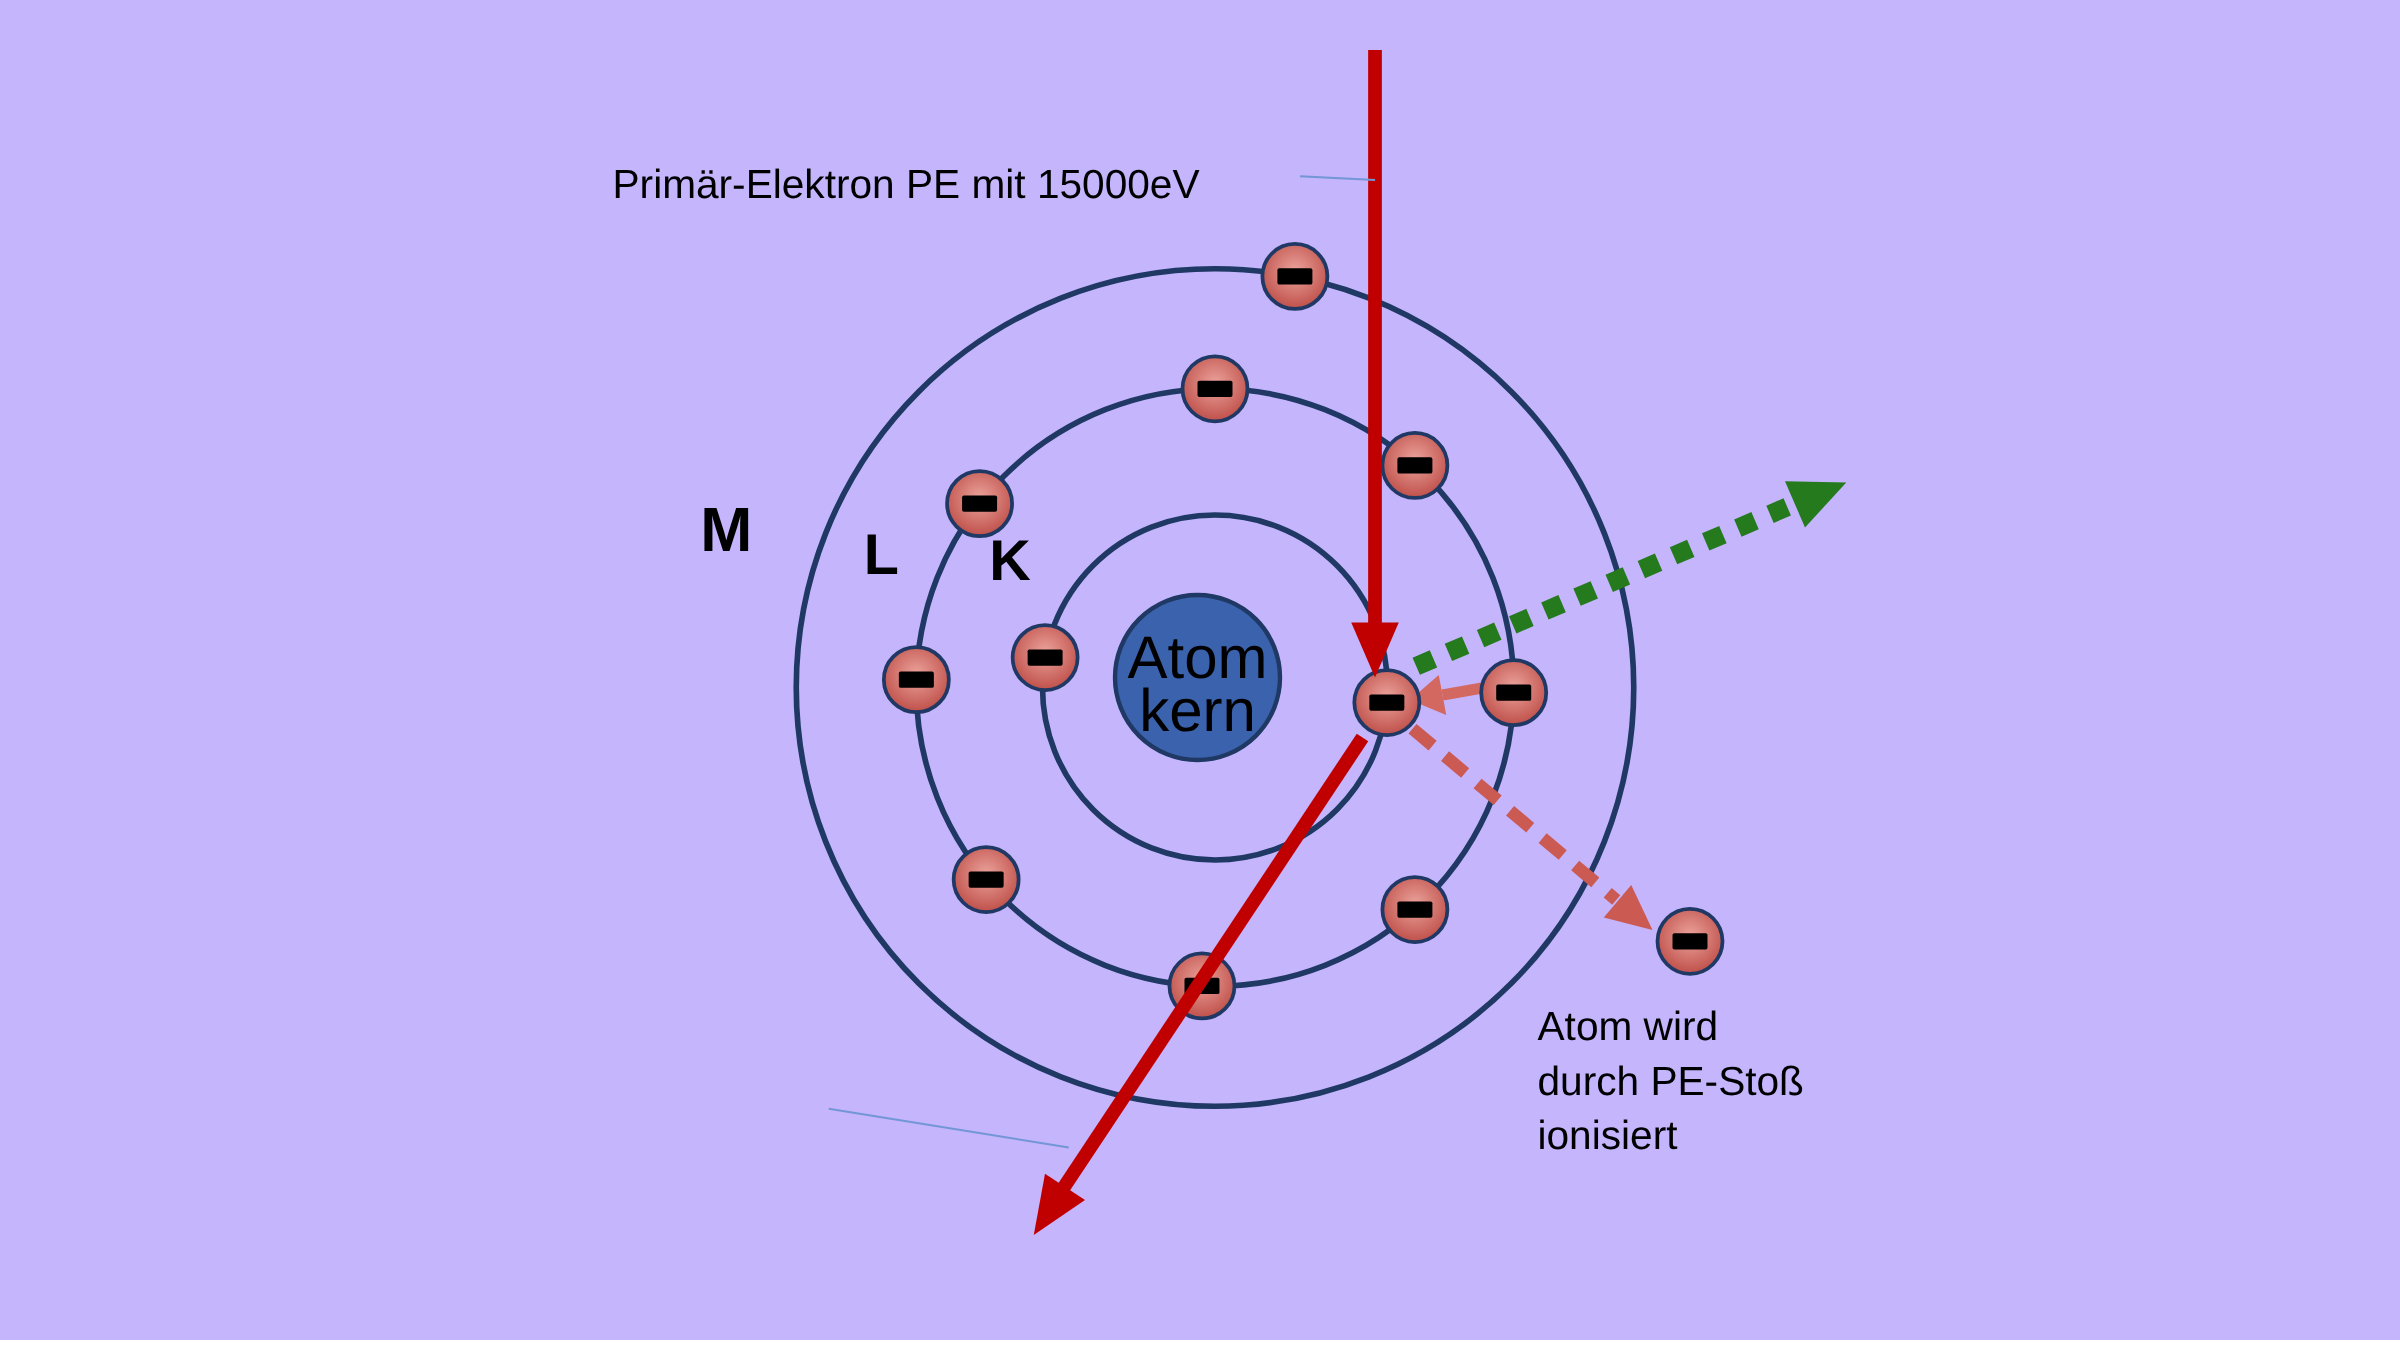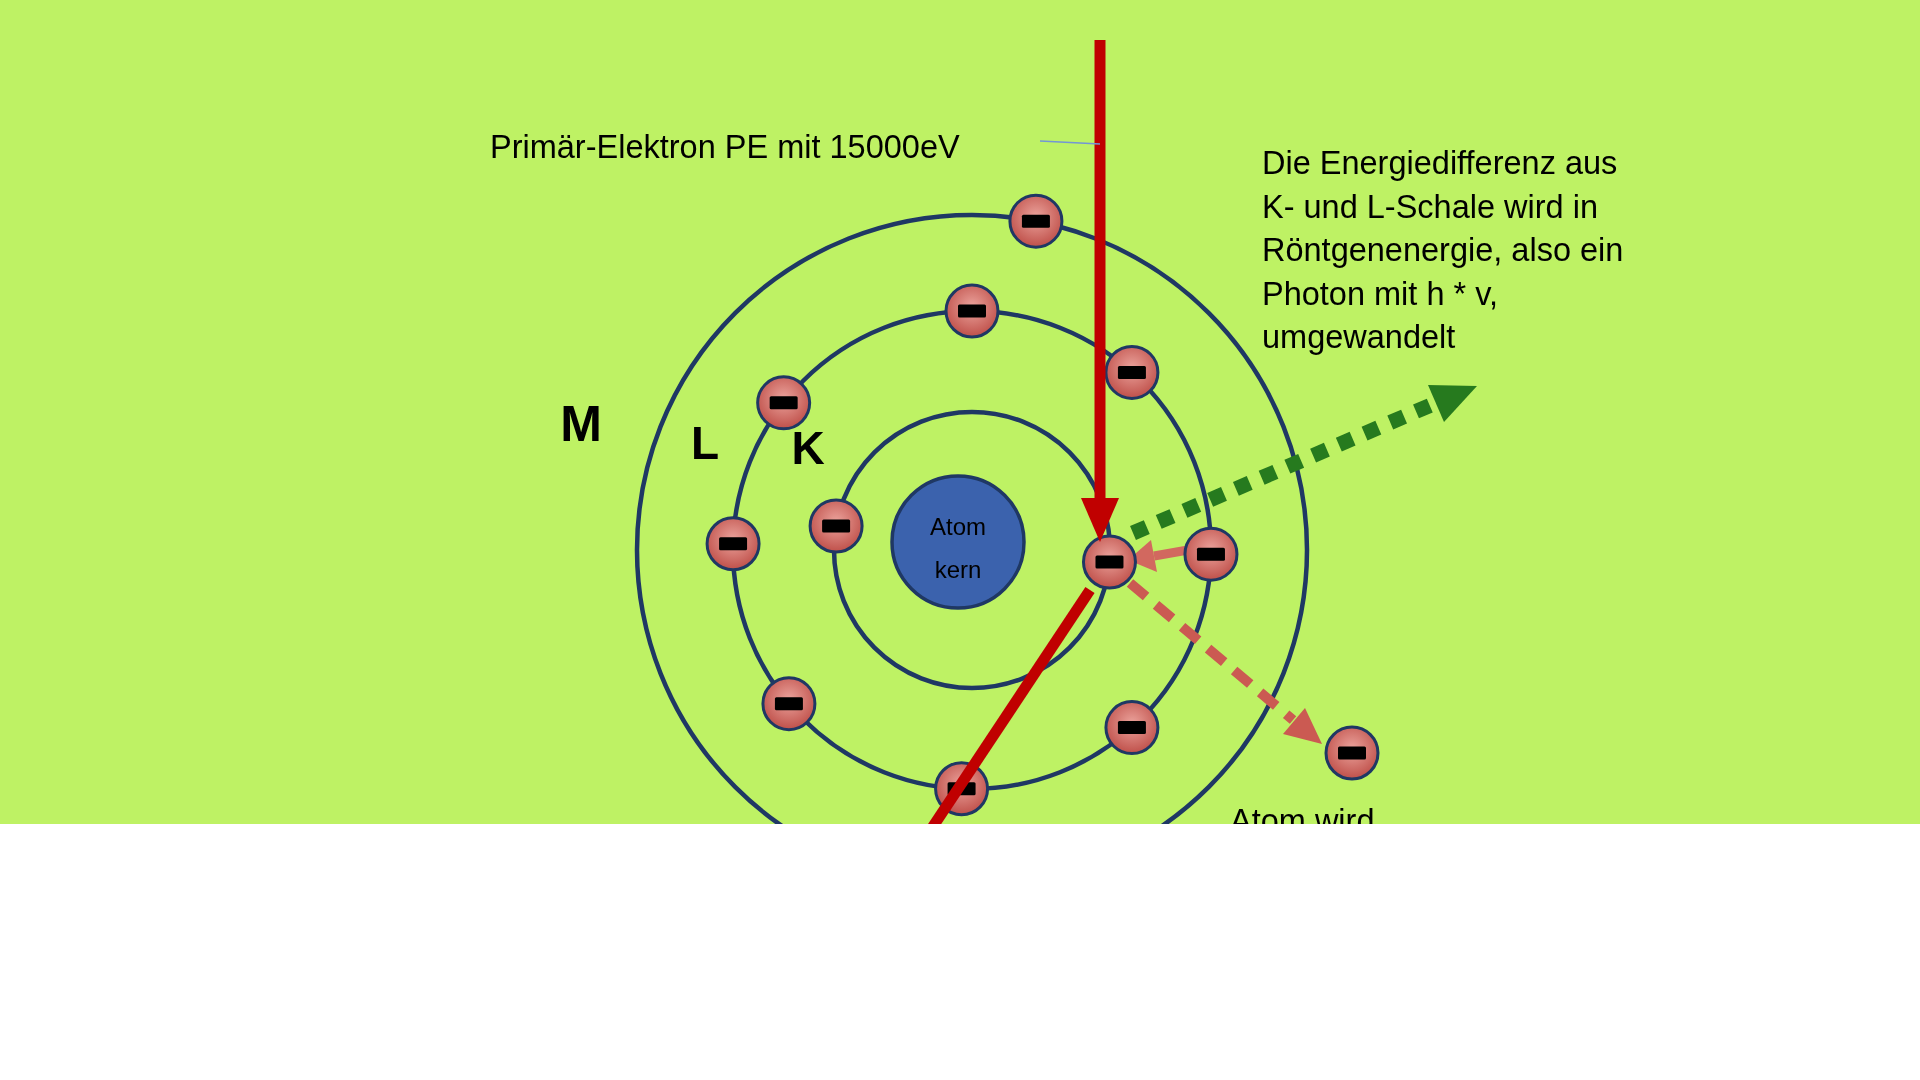--- a/index.html
+++ b/index.html
@@ -1,19 +1,19 @@
 <!DOCTYPE html>
 <html><head>
 <meta charset="utf-8">
 <style>
   html,body{margin:0;padding:0;background:#ffffff;}
   #stage{
     position:relative;
-    width:1920px;height:824px;
-    background:#bef264;
+    width:1920px;height:1072px;
+    background:#c4b5fd;
     overflow:hidden;
     font-family:"Liberation Sans", sans-serif;
     color:#000;
   }
   #diagram-svg{position:absolute;left:0;top:0;}
   .label{
     position:absolute;
     white-space:pre-line;
     font-size:32.5px;
     line-height:43.5px;
@@ -25,21 +25,21 @@
     font-weight:bold;
     transform:translate(-50%,-50%);
     color:#000;
   }
   #label-shell-m{font-size:50px;}
   #label-shell-l,#label-shell-k{font-size:46px;}
   #nucleus-label{
     position:absolute;
     left:958px;top:548px;
     transform:translate(-50%,-50%);
-    font-size:24px;line-height:43px;
+    font-size:48px;line-height:43px;
     text-align:center;
     white-space:pre-line;
   }
 </style>
 </head>
 <body>
 
 <div id="stage">
 
   <svg id="diagram-svg" width="1920" height="1080" viewBox="0 0 1920 1080">
@@ -133,25 +133,20 @@
       <line x1="1090" y1="590" x2="851" y2="950" stroke-width="11" stroke="#C00000"></line>
       <polygon points="827,988 868,960 836,939" fill="#C00000"></polygon>
     </g>
 
     <line x1="1040" y1="141" x2="1100" y2="144" stroke-width="1.5" stroke="#7396D5"></line>
     <line x1="663" y1="887" x2="855" y2="918" stroke-width="1.5" stroke="#7396D5"></line>
   </svg>
 
   <div class="label single" style="left:490px;top:126px;">Primär-Elektron PE mit 15000eV</div>
 
-  <div class="label" style="left:1262px;top:142px;">Die Energiedifferenz aus
-K- und L-Schale wird in
-Röntgenenergie, also ein
-Photon mit h * v,
-umgewandelt</div>
 
 
   <div class="label" style="left:1230px;top:800px;">Atom wird
 durch PE-Stoß
 ionisiert</div>
 
 
   <div id="label-shell-m" class="shell-letter" style="left:581px;top:424px;">M</div>
   <div id="label-shell-l" class="shell-letter" style="left:705px;top:443px;">L</div>
   <div id="label-shell-k" class="shell-letter" style="left:808px;top:448px;">K</div>

